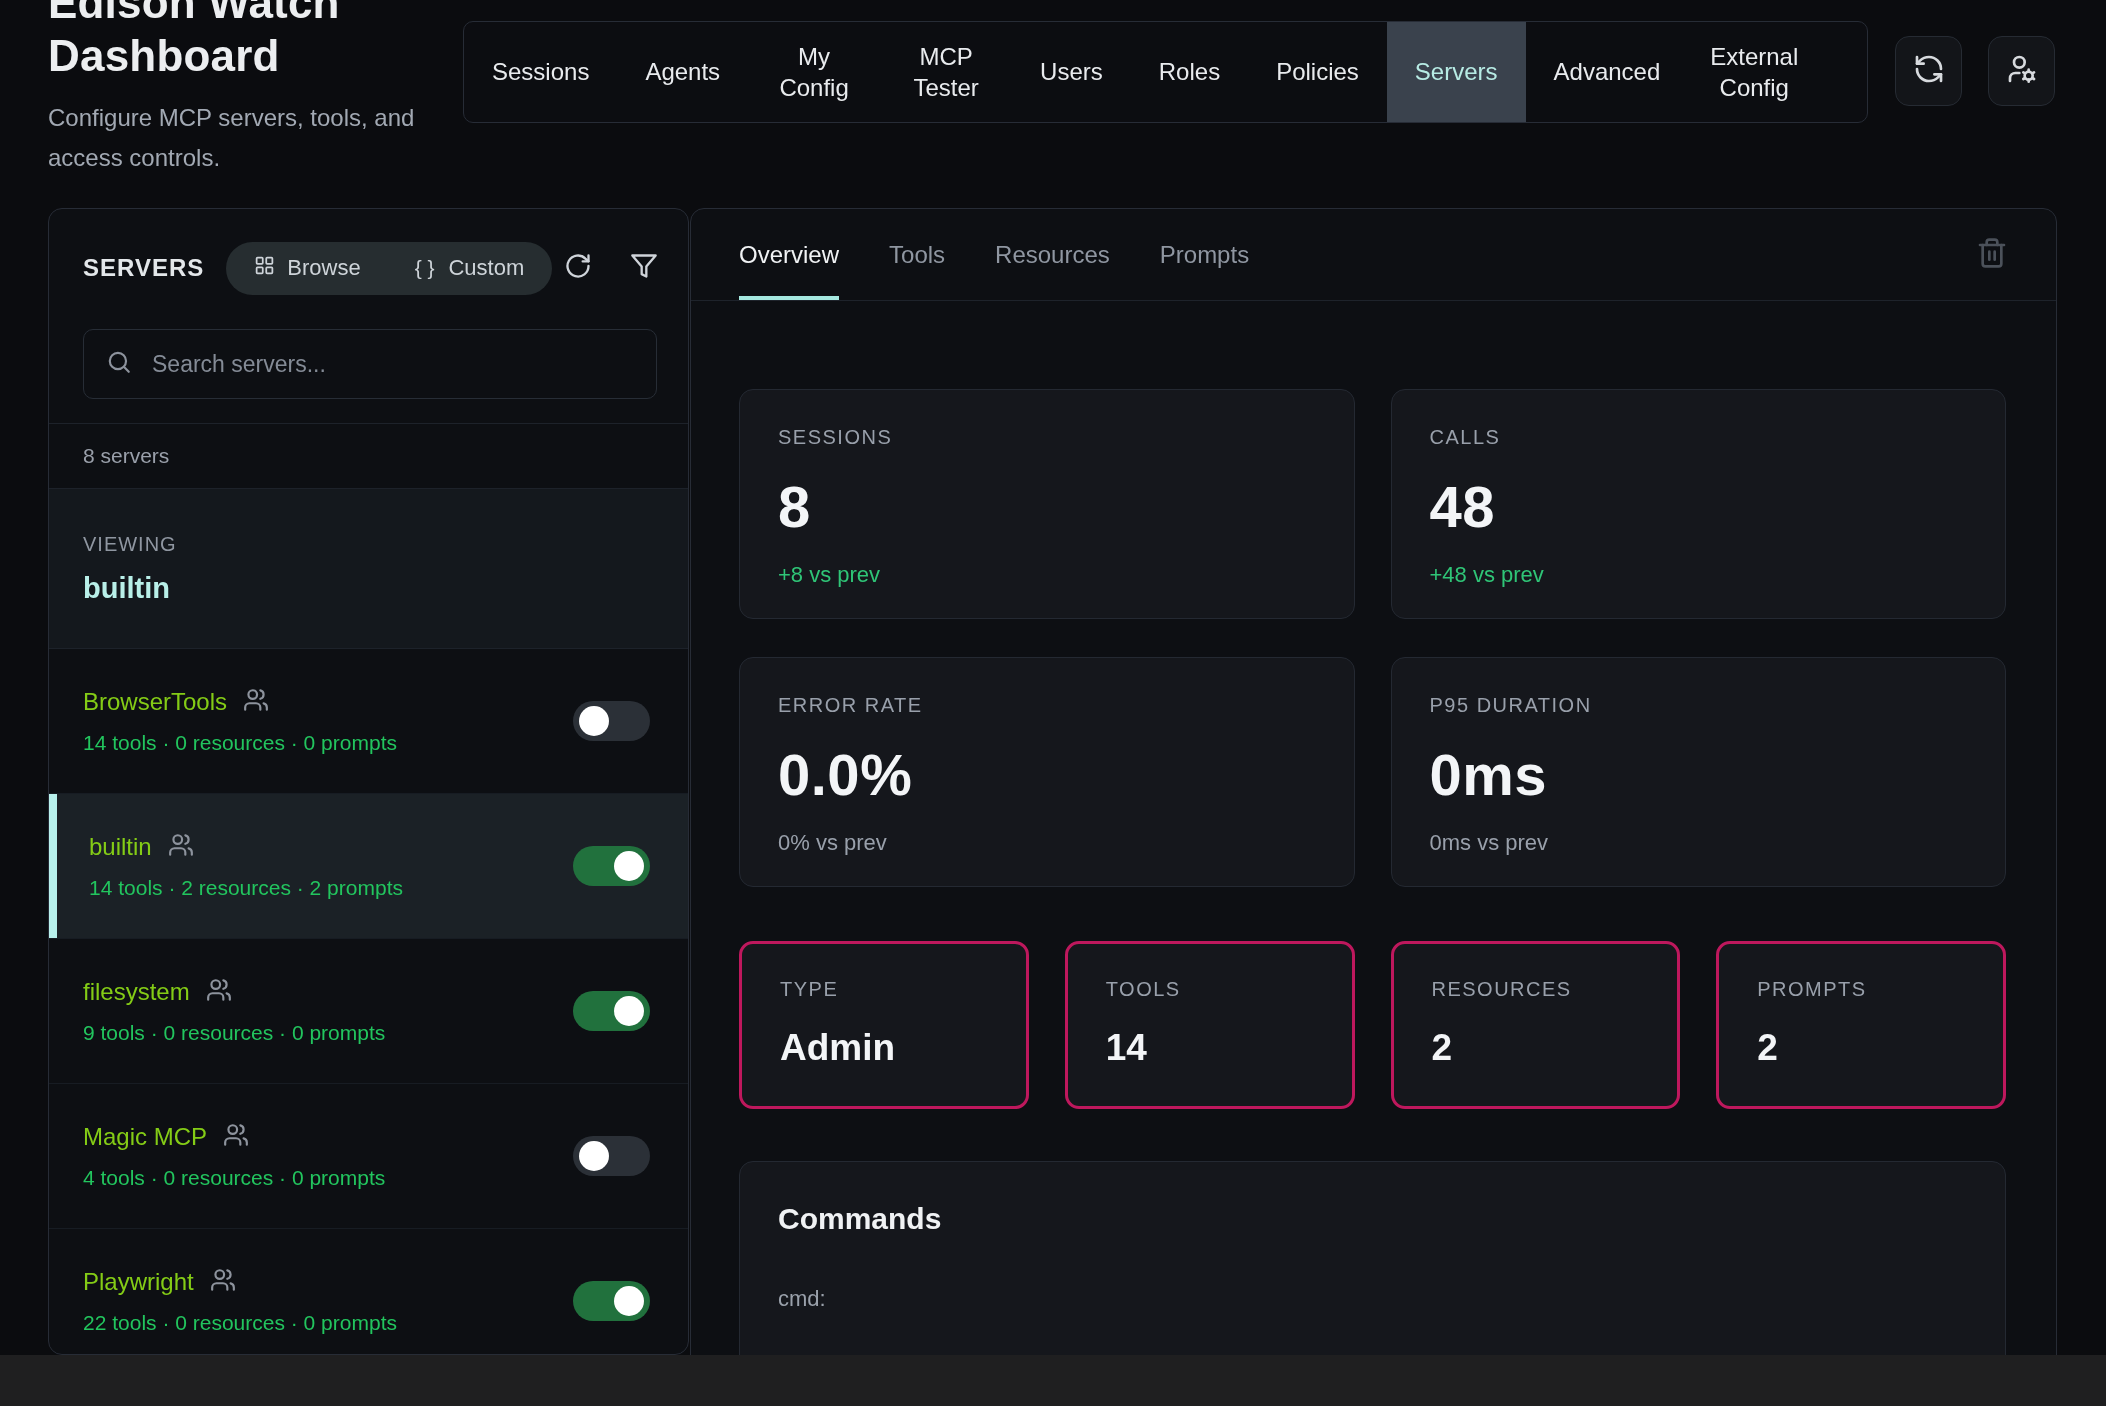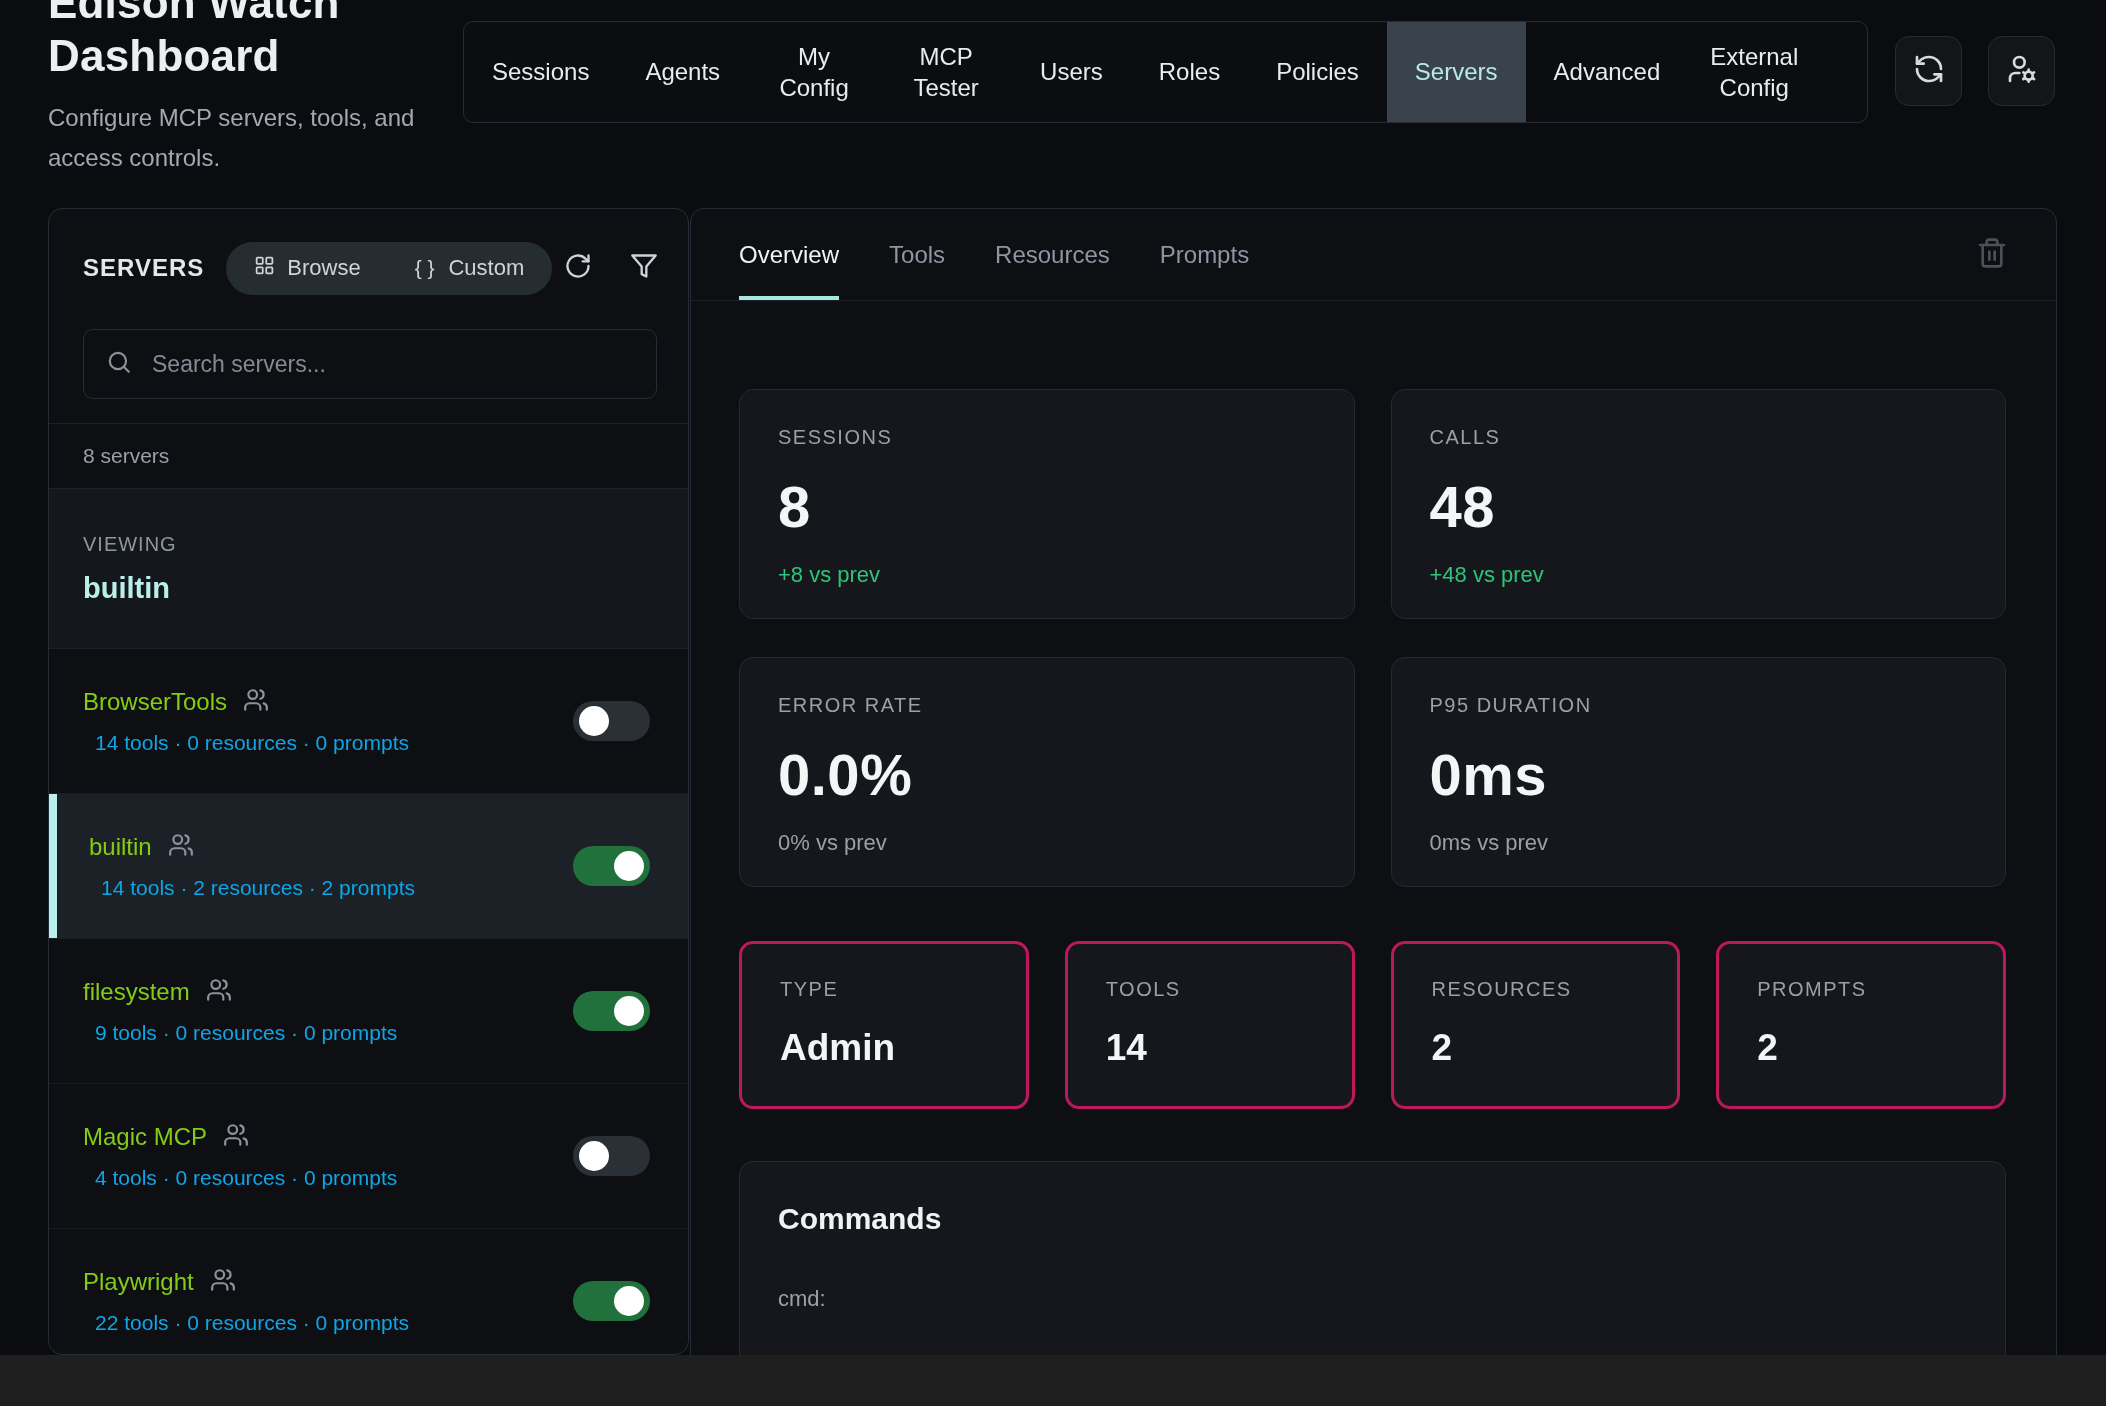--- a/index.html
+++ b/index.html
@@ -59,21 +59,21 @@
   .viewing-value{font-size:29px;font-weight:700;color:#b9f0e9;}
   .server-row{position:relative;height:145px;display:flex;align-items:center;padding:0 38px 0 34px;
     border-bottom:1px solid #171c23;cursor:pointer;}
   .server-row.selected{background:#1b2126;}
   .server-row.selected::before{content:"";position:absolute;left:0;top:0;bottom:0;width:8px;background:#b8f1ec;}
   .server-row.selected{padding-left:40px;}
   .server-info{flex:1;min-width:0;}
   .server-name-line{display:flex;align-items:center;gap:16px;}
   .server-name{font-size:24px;color:#84cc16;}
   .server-name-line svg{stroke:#8d939d;}
-  .server-meta{margin-top:14px;font-size:21px;color:#0ea5e9;margin-left:12px;}
+  .server-meta{margin-top:14px;font-size:21px;color:#22c55e;}
   .toggle{flex:none;width:77px;height:40px;border-radius:20px;background:#2b3037;position:relative;cursor:pointer;}
   .toggle .knob{position:absolute;top:5px;left:6px;width:30px;height:30px;border-radius:50%;background:#ffffff;}
   .toggle.on{background:#21713d;}
   .toggle.on .knob{left:auto;right:6px;}
 
   
   .tabbar{height:92px;border-bottom:1px solid #1e232b;display:flex;align-items:stretch;gap:50px;
     padding:0 48px;}
   .mtab{display:flex;align-items:center;font-size:24px;color:#8f96a1;cursor:pointer;border-bottom:4px solid transparent;
     padding-top:4px;}

